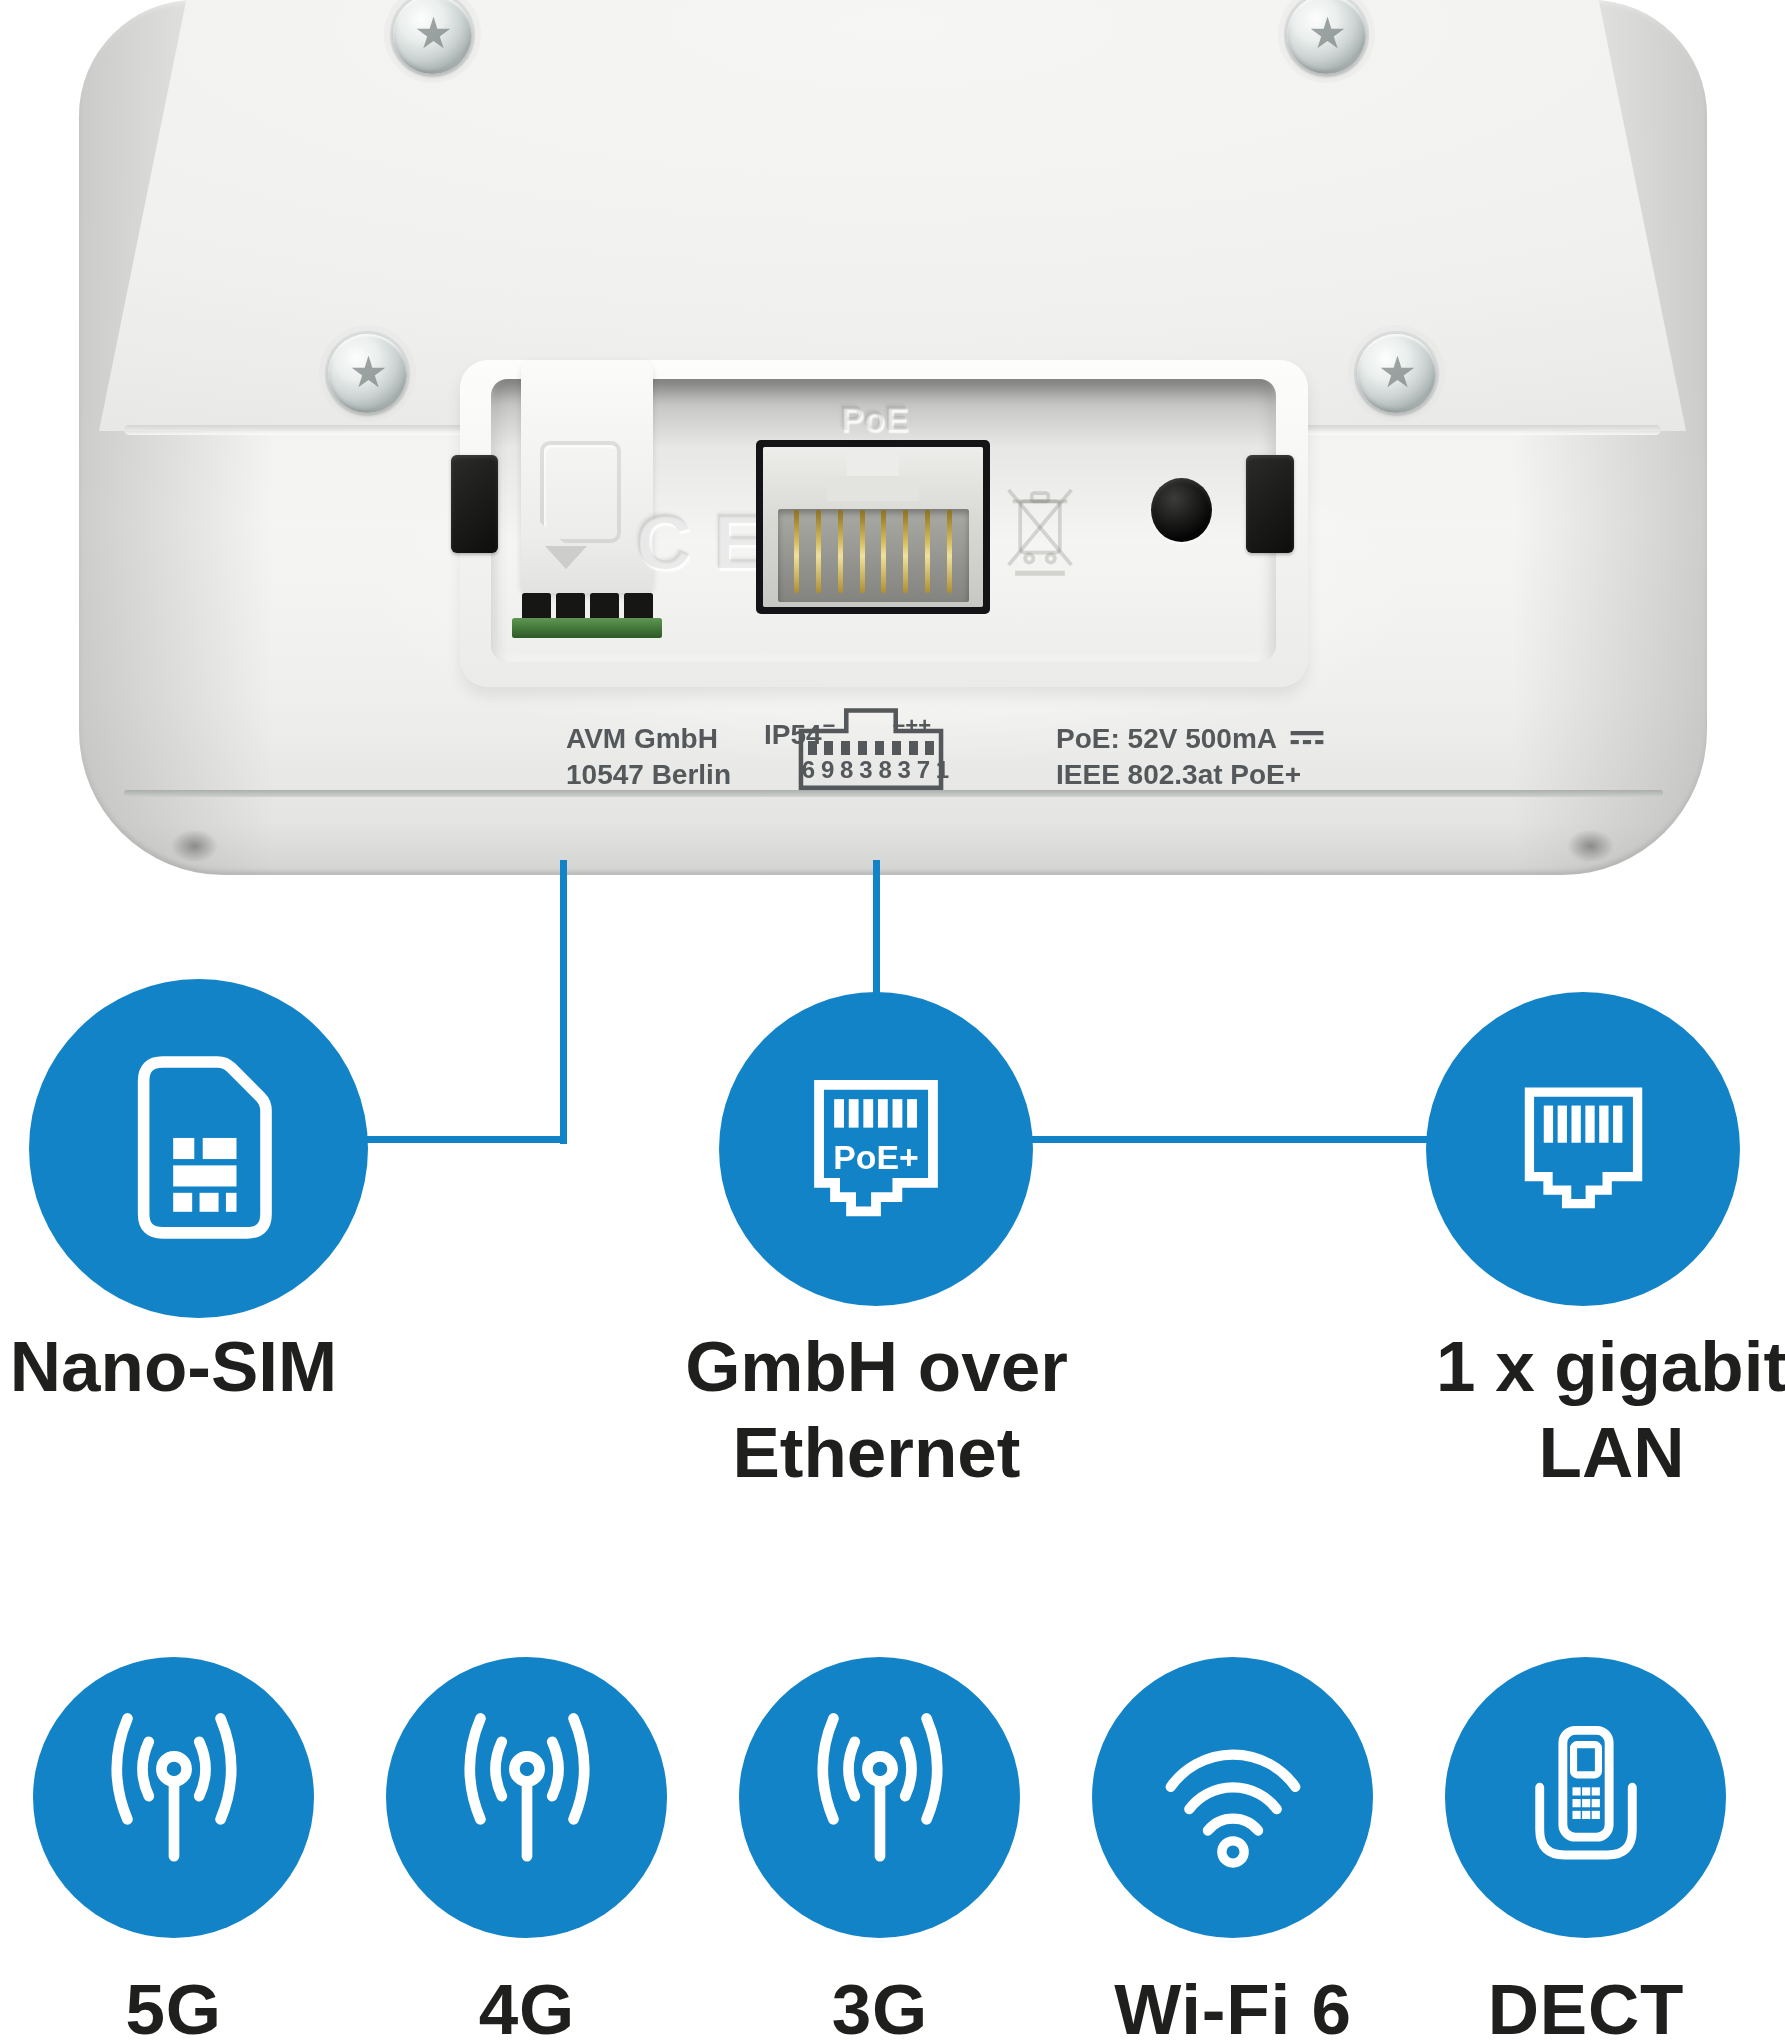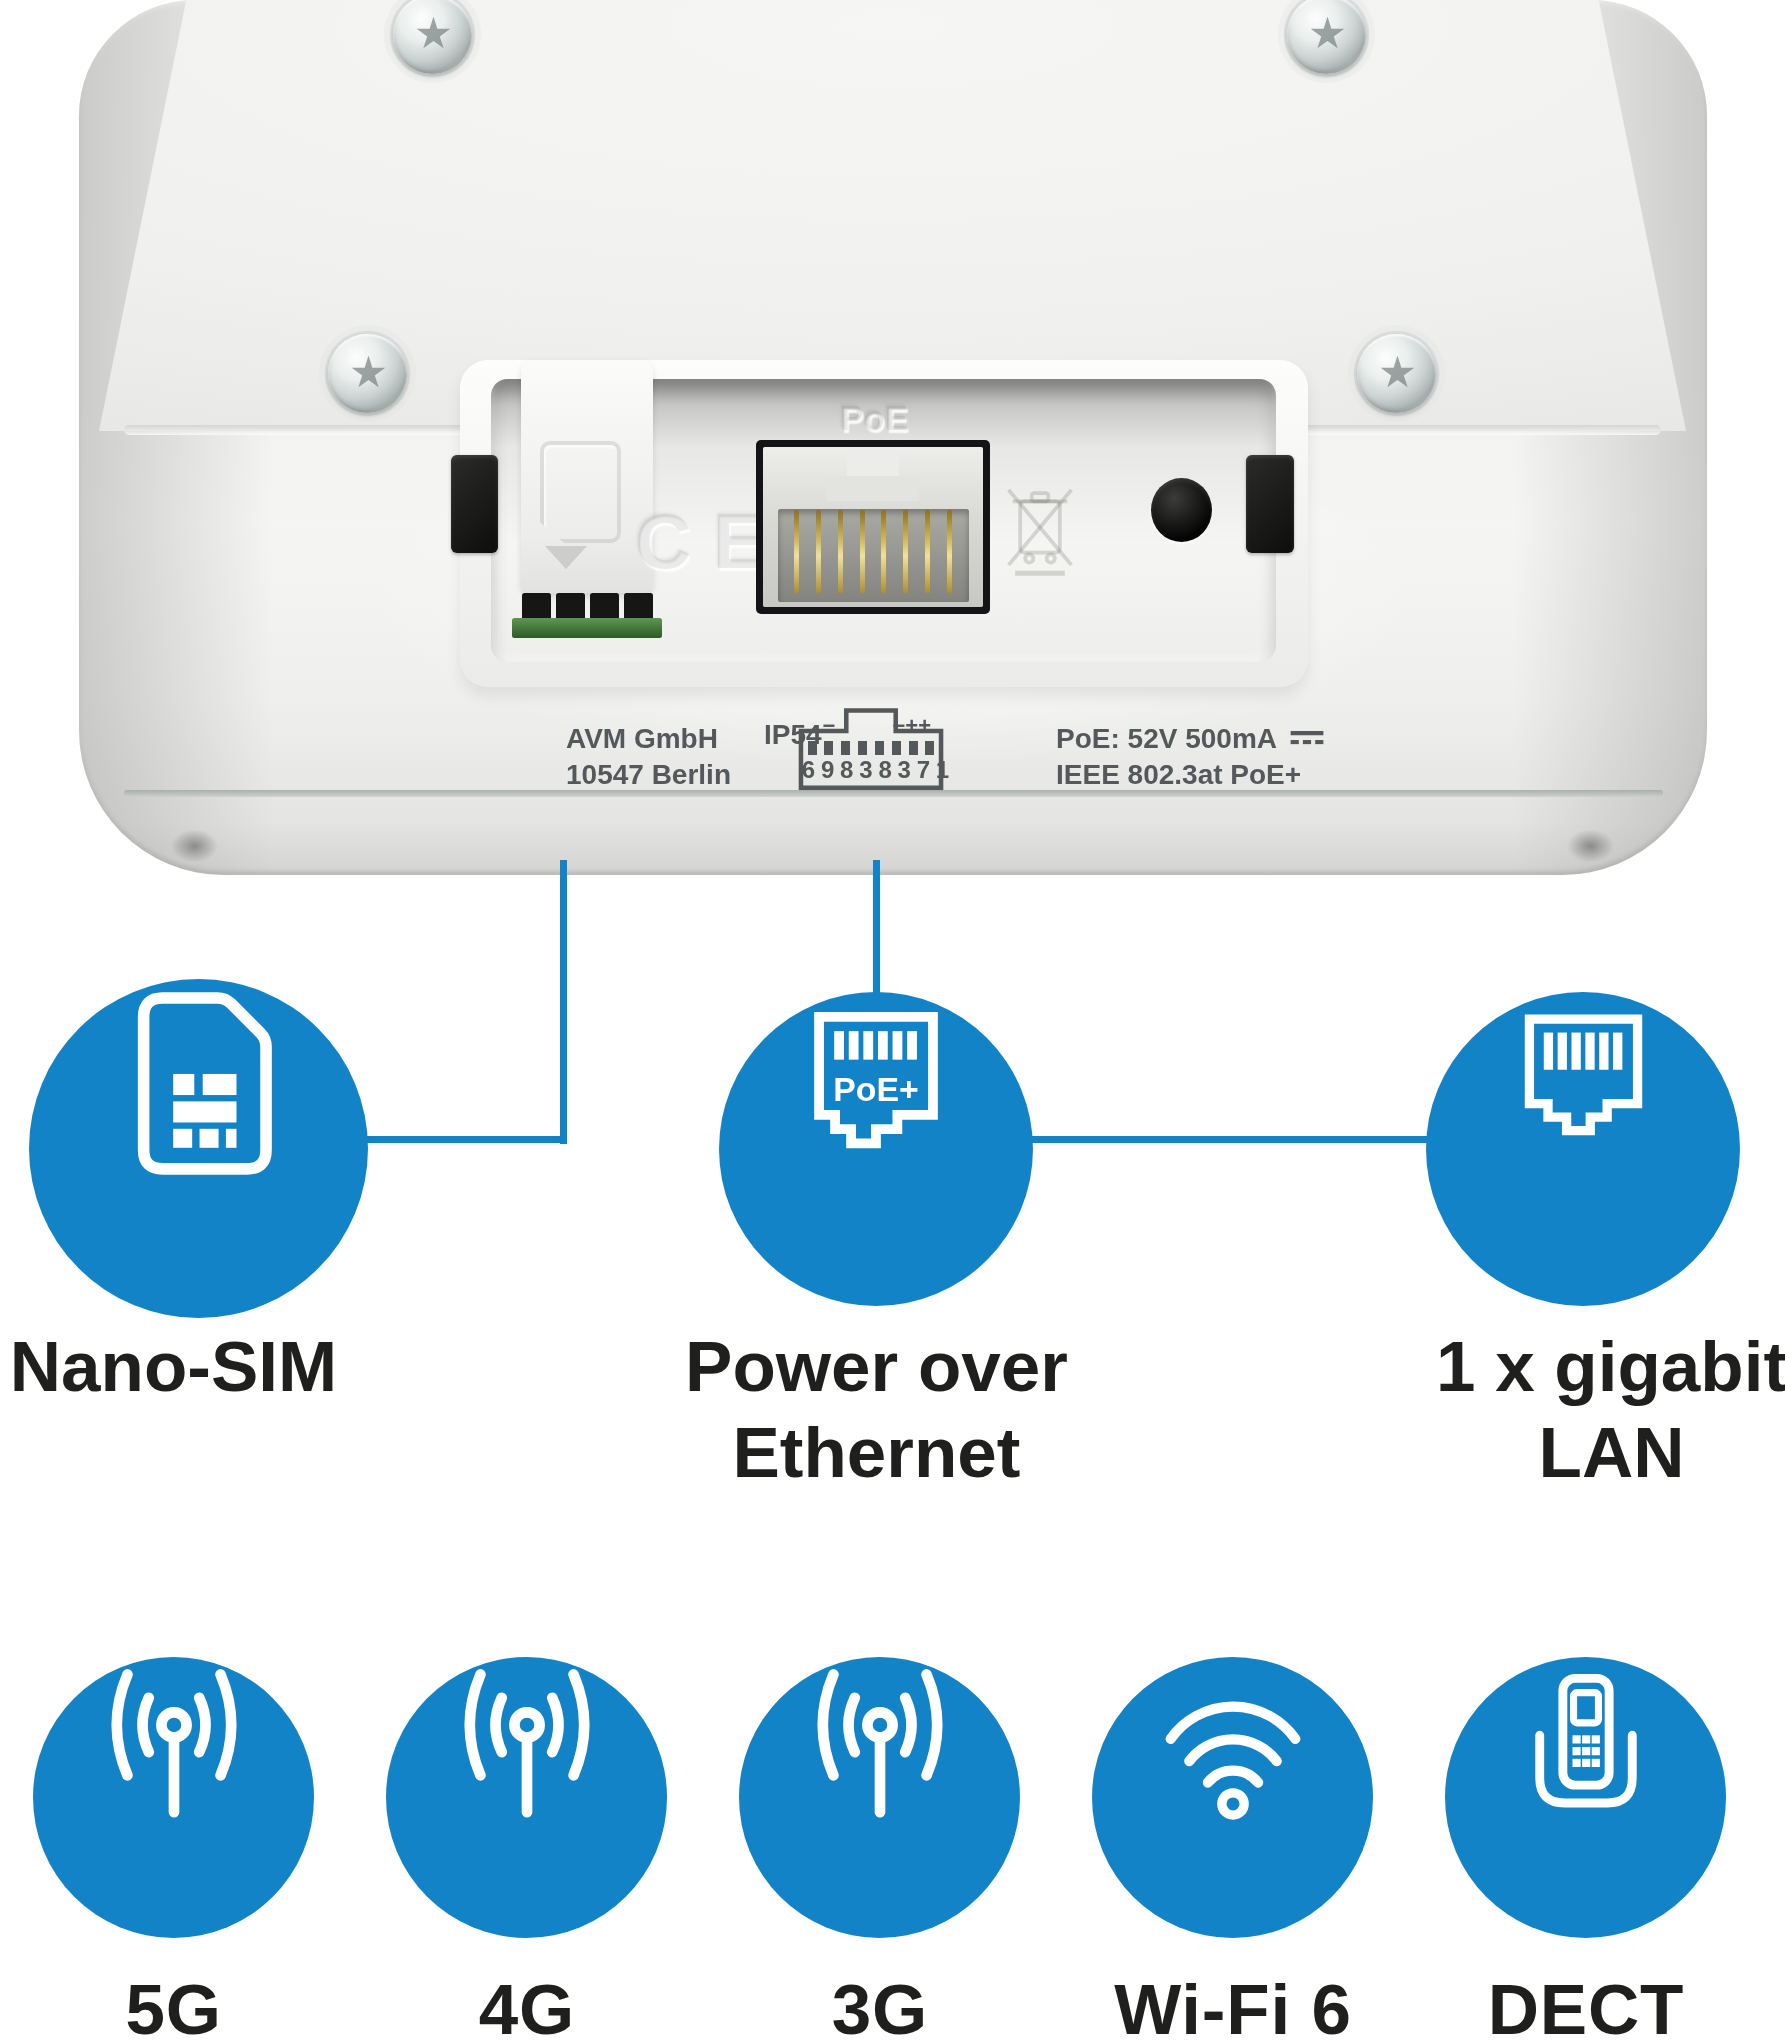--- a/index.html
+++ b/index.html
@@ -82,21 +82,21 @@
   .pinout .pins-row div{width:9px;height:14px;background:var(--print);}
   .pinout .digits{position:absolute;left:0;right:0;top:53px;text-align:center;
     font-size:24px;font-weight:700;letter-spacing:5.8px;color:var(--print);text-indent:5.8px;}
   .dc{display:inline-block;margin-left:11.6px;}
   .seam{left:124px;top:790px;width:1539px;height:7.4px;border-radius:3.3px;opacity:.9;
     background:linear-gradient(180deg,#a6aaa6,#ccd0cc);}
   .notch{width:51px;height:36px;background:radial-gradient(ellipse at center,rgba(70,70,68,.5),transparent 65%);}
 
   
   .line{background:var(--blue);}
-  .fcircle{border-radius:50%;background:var(--blue);display:flex;justify-content:center;}
+  .fcircle{border-radius:50%;background:var(--blue);display:flex;align-items:center;justify-content:center;}
   .toplabel{text-align:center;font-weight:700;font-size:71px;line-height:86px;color:var(--ink);}
   .botlabel{text-align:center;font-weight:700;font-size:71px;color:var(--ink);letter-spacing:0.8px;}
   svg{display:block;}
 </style>
 </head>
 <body>
 
 <div class="stage">
 
   <div>
@@ -252,21 +252,21 @@
         <rect x="67.5" y="24" width="5.5" height="22"></rect>
       </g>
     </svg>
   </div>
 
   <div class="abs toplabel" style="left:-25px;top:1324px;width:397px">
     <div>Nano-SIM</div>
     <div></div>
   </div>
   <div class="abs toplabel" style="left:612px;top:1324px;width:529px">
-    <div>Power over</div>
+    <div>GmbH over</div>
     <div>Ethernet</div>
   </div>
   <div class="abs toplabel" style="left:1347px;top:1324px;width:529px">
     <div>1 x gigabit</div>
     <div>LAN</div>
   </div>
 
   <div class="abs fcircle" style="left:33px;top:1657px;width:281px;height:281px">
     <svg width="194" height="194" viewBox="0 0 100 100" fill="none" stroke="#fff" stroke-width="5.5" stroke-linecap="round">
       <circle cx="50" cy="35" r="6.5"></circle>

